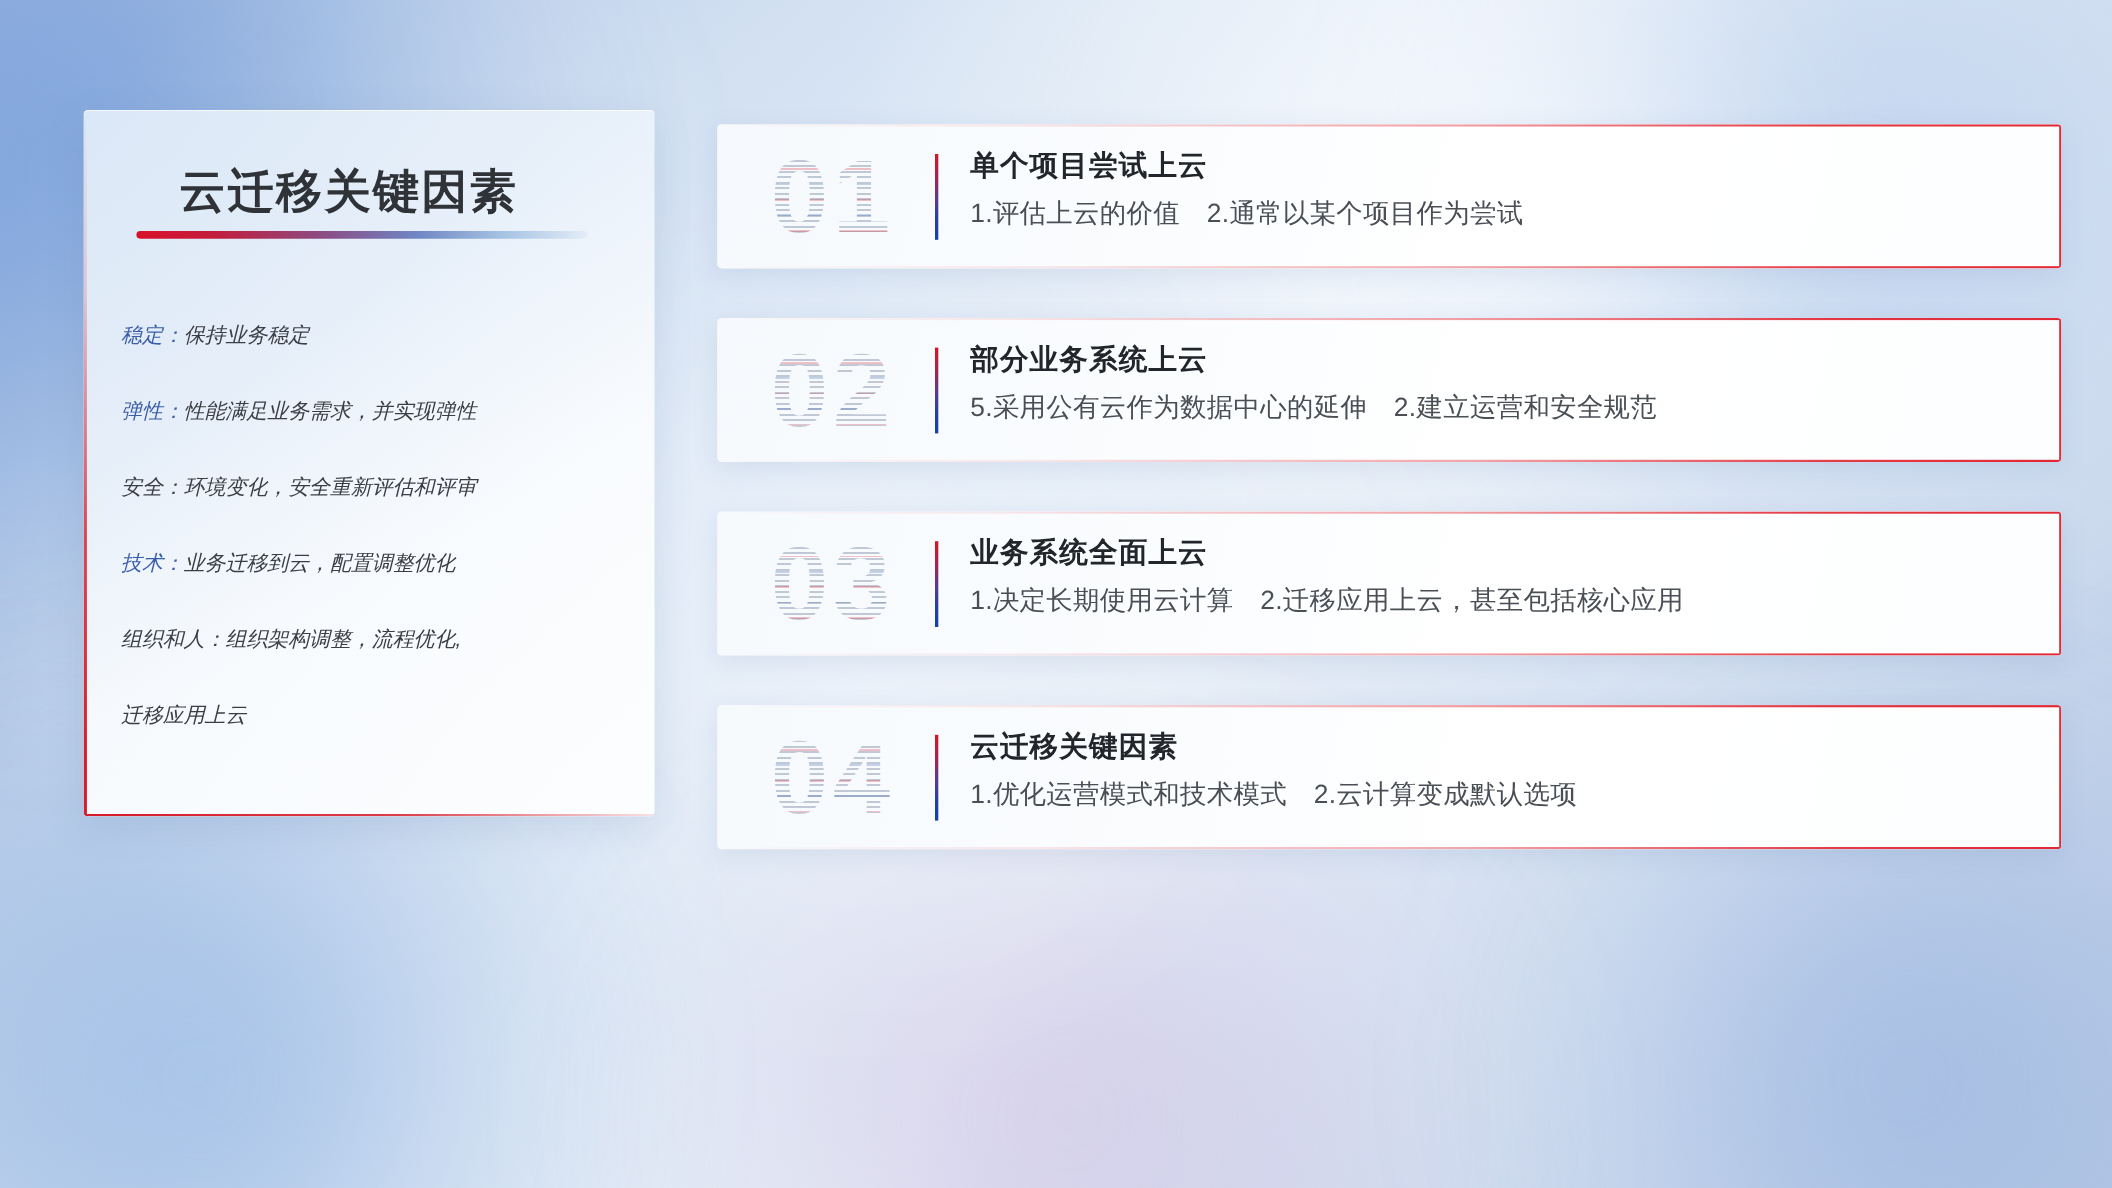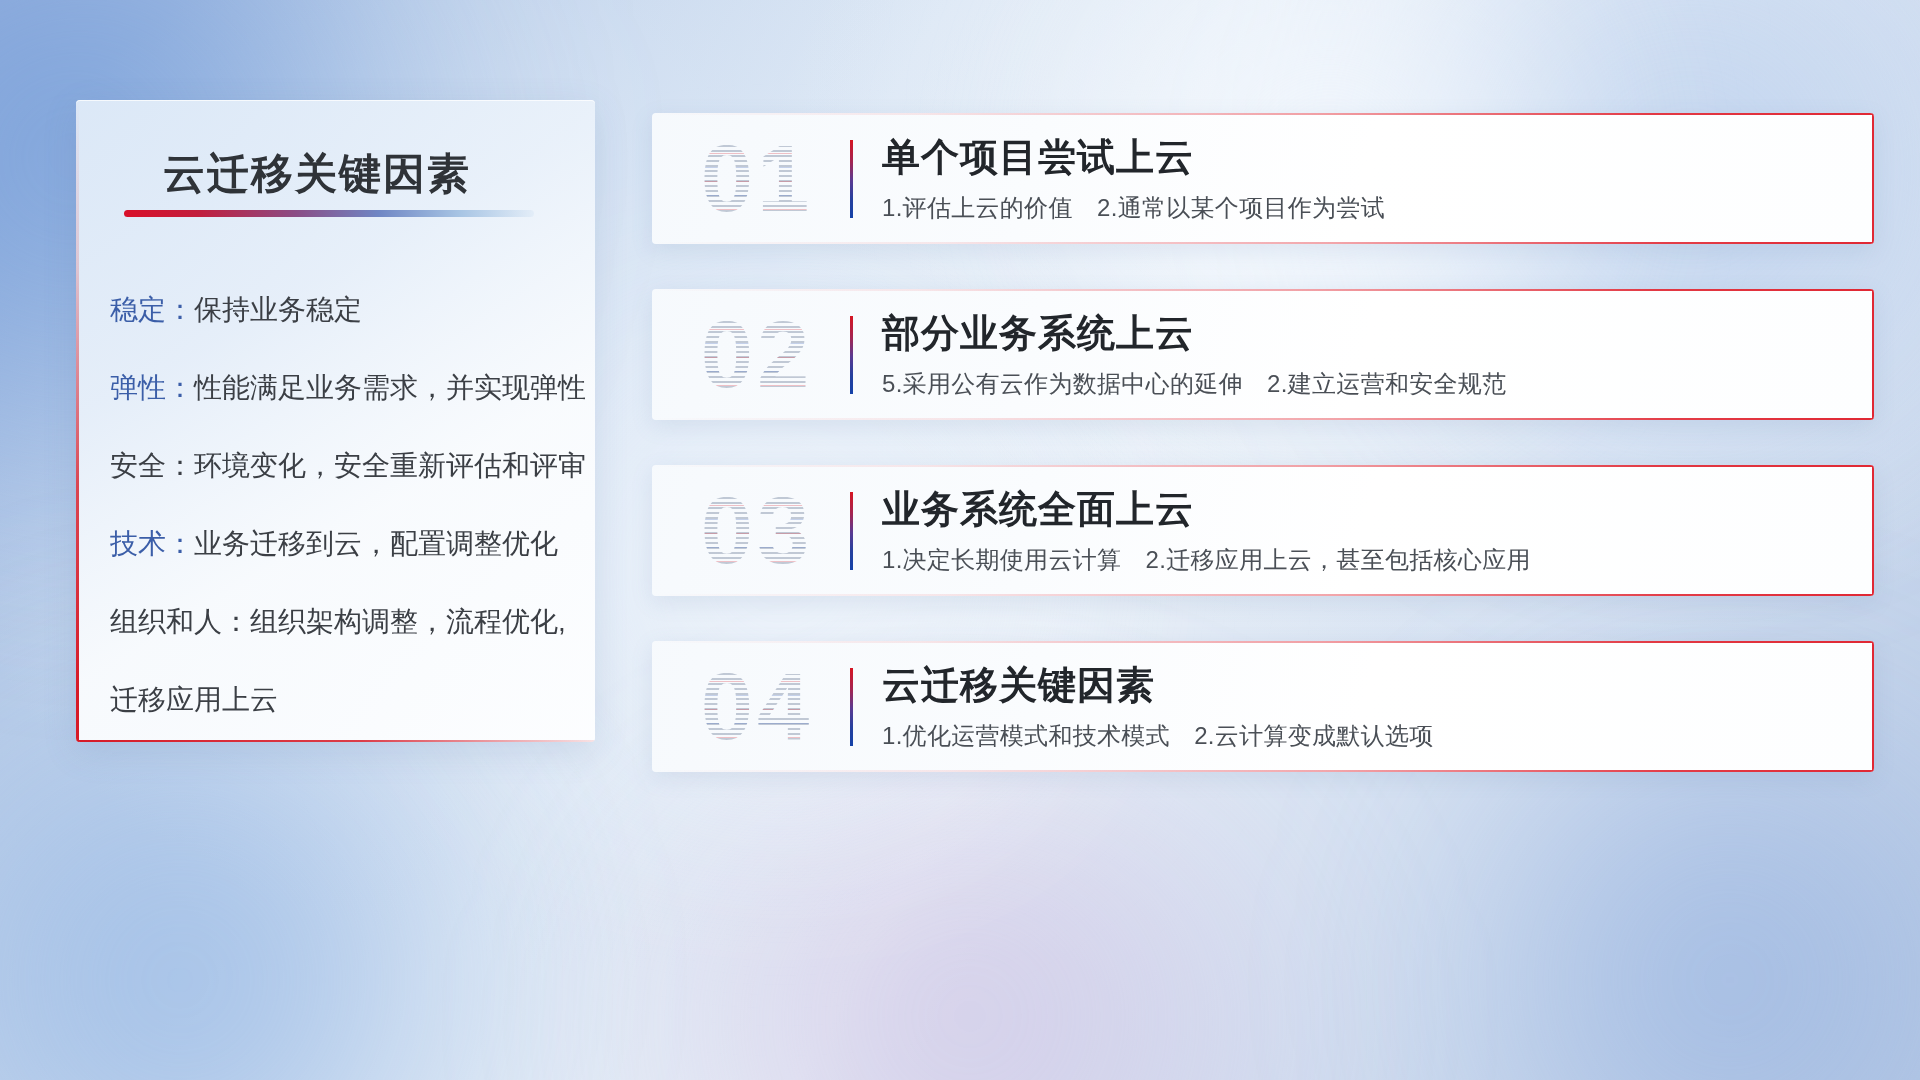--- a/index.html
+++ b/index.html
@@ -62,22 +62,22 @@
     white-space:nowrap;
   }
   #title-rule{
     position:absolute; left:48px; top:110px; width:410px; height:7px;
     border-radius:4px;
     background:linear-gradient(to right, #d9102a 0%, #c21e3d 18%, #8a4d86 42%, #6f86c4 62%, #a8c5e4 82%, rgba(200,220,240,.25) 100%);
   }
 
   #factor-list{ position:absolute; left:34px; top:196px; right:22px; }
   .factor-row{
-    display:block; font-size:28px; line-height:1.0;
-    color:#3b3f45; margin-bottom:50px; white-space:nowrap;
+    display:block; font-size:19px; line-height:1.0;
+    color:#3b3f45; margin-bottom:50px; white-space:nowrap;font-style:italic;
   }
   .factor-row:last-child{ margin-bottom:0; }
   .factor-key{ color:#3b5ea8; }
   .factor-key.plain{ color:#3b3f45; }
   .factor-val{ color:#3b3f45; }
 
   
   #cards{ position:absolute; left:652px; top:113px; width:1222px; }
   .card{
     position:relative; height:131px; margin-bottom:45px; border-radius:4px;
@@ -128,21 +128,21 @@
     user-select:none;
   }
 
   .card-divider{
     position:absolute; left:198px; top:27px; width:3px; height:78px;
     background:linear-gradient(to bottom, #d61522 0%, #a32552 28%, #5a3a92 52%, #26409e 76%, #1442a8 100%);
   }
 
   .card-body{ position:absolute; left:230px; top:22px; right:30px; }
   .card-title{
-    font-size:38px; font-weight:bold; color:#22262b; letter-spacing:1px;
+    font-size:26px; font-weight:bold; color:#22262b; letter-spacing:1px;
     line-height:1.18; white-space:nowrap;
   }
   .card-sub{
     margin-top:12px; font-size:24px; color:#4a4f56; letter-spacing:.3px;
     white-space:nowrap;
   }
 </style>
 </head>
 <body>
 

